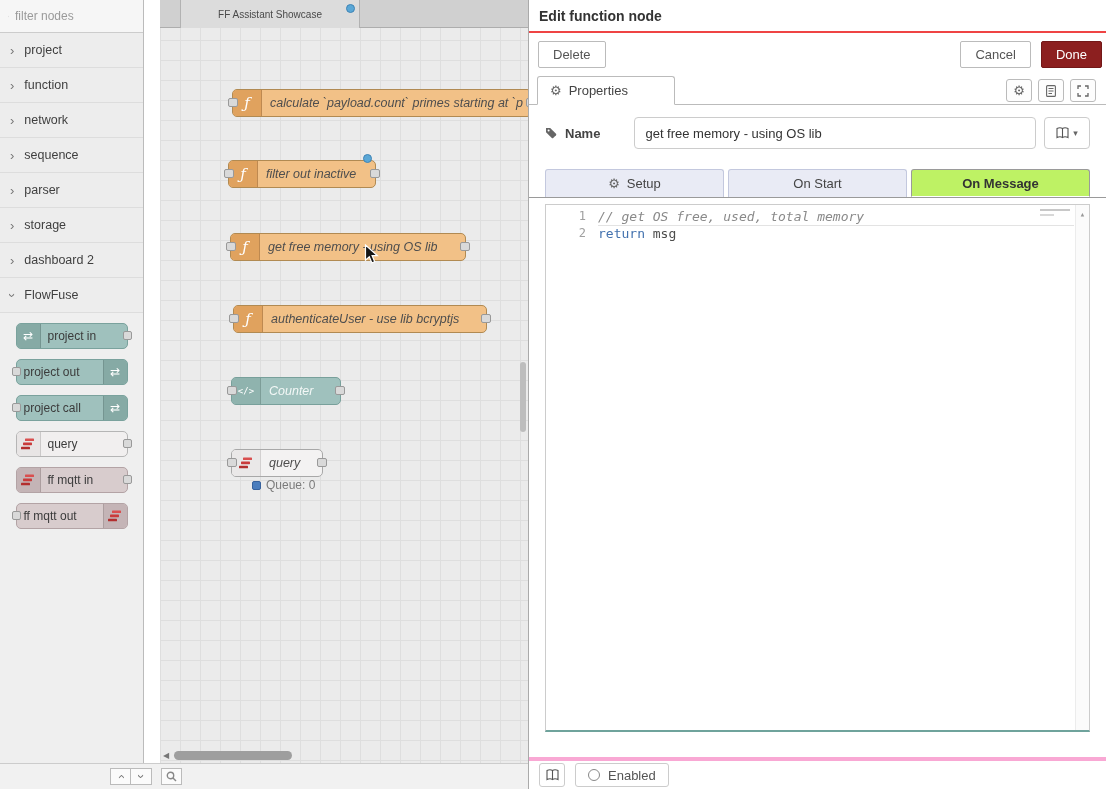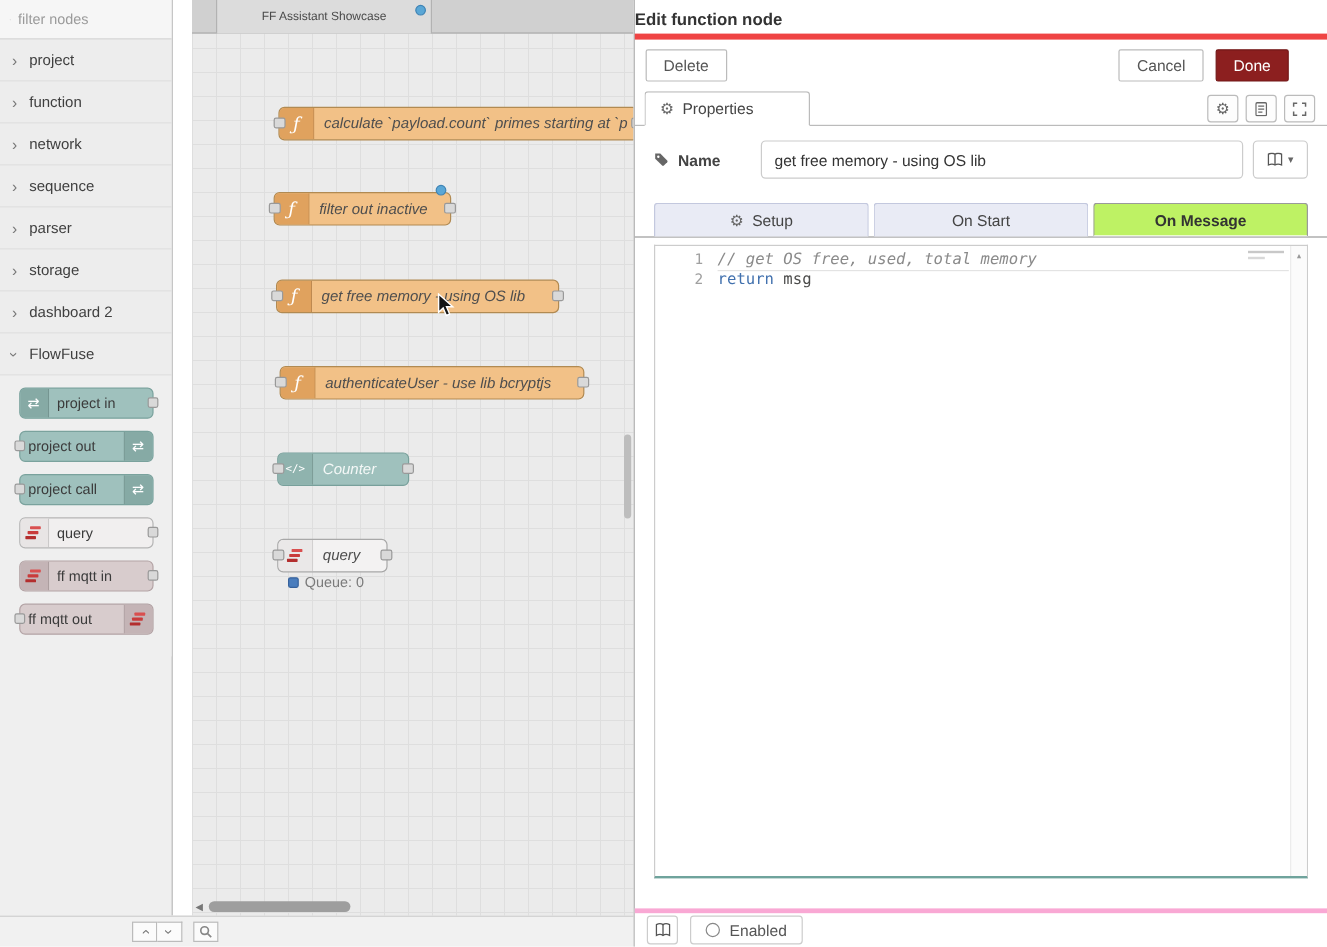--- a/index.html
+++ b/index.html
@@ -63,22 +63,22 @@
 
   
   #left-footer { position:absolute; left:0; top:763px; width:528px; height:26px; background:#f1f1f1; border-top:1px solid #ccc; display:flex; align-items:center; }
   .pf-btns { margin-left:110px; display:flex; }
   .pf-btns button, .zoom-btn { width:21px; height:17px; background:#fbfbfb; border:1px solid #bbb; display:flex; align-items:center; justify-content:center; cursor:pointer; font-size:10px; color:#777; padding:0; }
   .pf-btns button + button { border-left:none; }
   .zoom-btn { margin-left:9px; }
 
   
   #tray { position:absolute; left:528px; top:0; width:578px; height:789px; background:#fff; border-left:1px solid #aaa; }
-  .tray-header { height:33px; line-height:33px; font-size:14px; font-weight:bold; color:#333; border-bottom:5px solid #ef4444; }
-  .tray-toolbar { height:43px; display:flex; align-items:center; padding:0 32px 0 9px; gap:10px;justify-content:flex-end; }
+  .tray-header { height:33px; line-height:33px; padding-left:10px; font-size:14px; font-weight:bold; color:#333; border-bottom:2px solid #ef4444; }
+  .tray-toolbar { height:43px; display:flex; align-items:center; padding:0 4px 0 9px; gap:10px;justify-content:flex-end; }
   .spacer { flex:1; }
   .btn { height:27px; padding:0 14px; background:#fff; border:1px solid #bbb; border-radius:2px; font-size:13px; color:#555; cursor:pointer; font-family:"Liberation Sans",sans-serif; }
   .btn-done { background:#8c1f1f; border-color:#731818; color:#fff; }
 
   .props-row { height:29px; border-bottom:1px solid #bbb; padding-left:8px; position:relative; }
   .props-tab { display:inline-flex; align-items:center; gap:7px; height:29px; padding:0 46px 0 12px; background:#fff; border:1px solid #bbb; border-bottom:1px solid #fff; border-radius:3px 3px 0 0; position:relative; top:0; margin-bottom:-1px; z-index:2; color:#444; cursor:pointer; }
   .gear { color:#666; font-size:13px; line-height:1; }
   .props-actions { position:absolute; right:10px; top:3px; display:flex; gap:6px; }
   .props-actions button { width:26px; height:23px; background:#fdfdfd; border:1px solid #bbb; border-radius:3px; display:flex; align-items:center; justify-content:center; cursor:pointer; padding:0; }
 
@@ -256,21 +256,21 @@
       <svg width="14" height="12" viewBox="0 0 14 12">
           <rect x="4" y="0.5" width="9" height="2.6" rx="0.6" fill="#d94f4f"></rect>
           <rect x="2" y="4.6" width="9" height="2.6" rx="0.6" fill="#c93b3b"></rect>
           <rect x="0" y="8.7" width="9" height="2.6" rx="0.6" fill="#b32e2e"></rect>
         </svg>
     </span>
     <span class="cn-label">query</span>
     <span class="port left"></span>
     <span class="port right"></span>
   </div>
-  <div class="node-status" style="left:60px;top:478px;padding-left:20px;">
+  <div class="node-status" style="left:72px;top:478px;padding-left:20px;">
     <span class="status-dot"></span>
     <span>Queue: 0</span>
   </div>
 
   <div class="v-scroll"></div>
   <span class="h-scroll-arrow">◀</span>
   <div class="h-scroll-thumb"></div>
 
   <svg id="cursor" width="15" height="21" viewBox="0 0 15 21">
     <path d="M1.5 1 L1.5 16.2 L5.3 12.7 L7.9 18.9 L10.7 17.7 L8.1 11.6 L13.3 11.6 Z" fill="#151515" stroke="#fff" stroke-width="1.2"></path>

